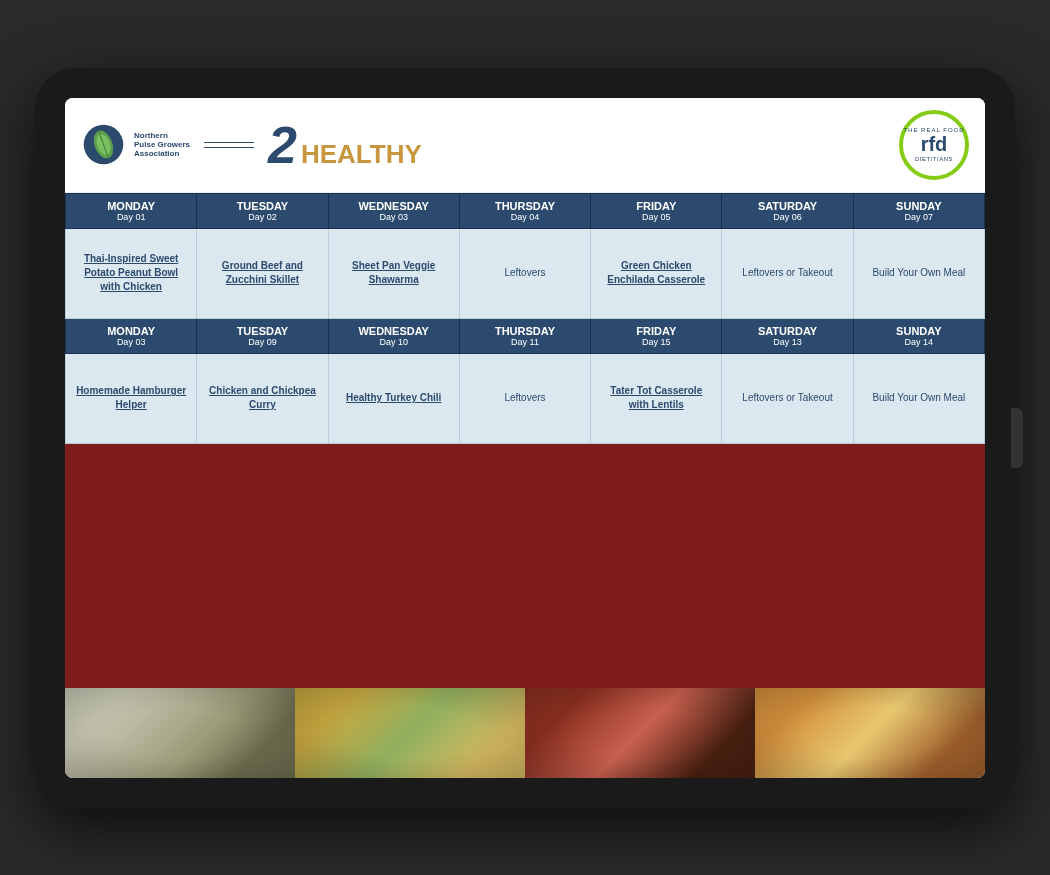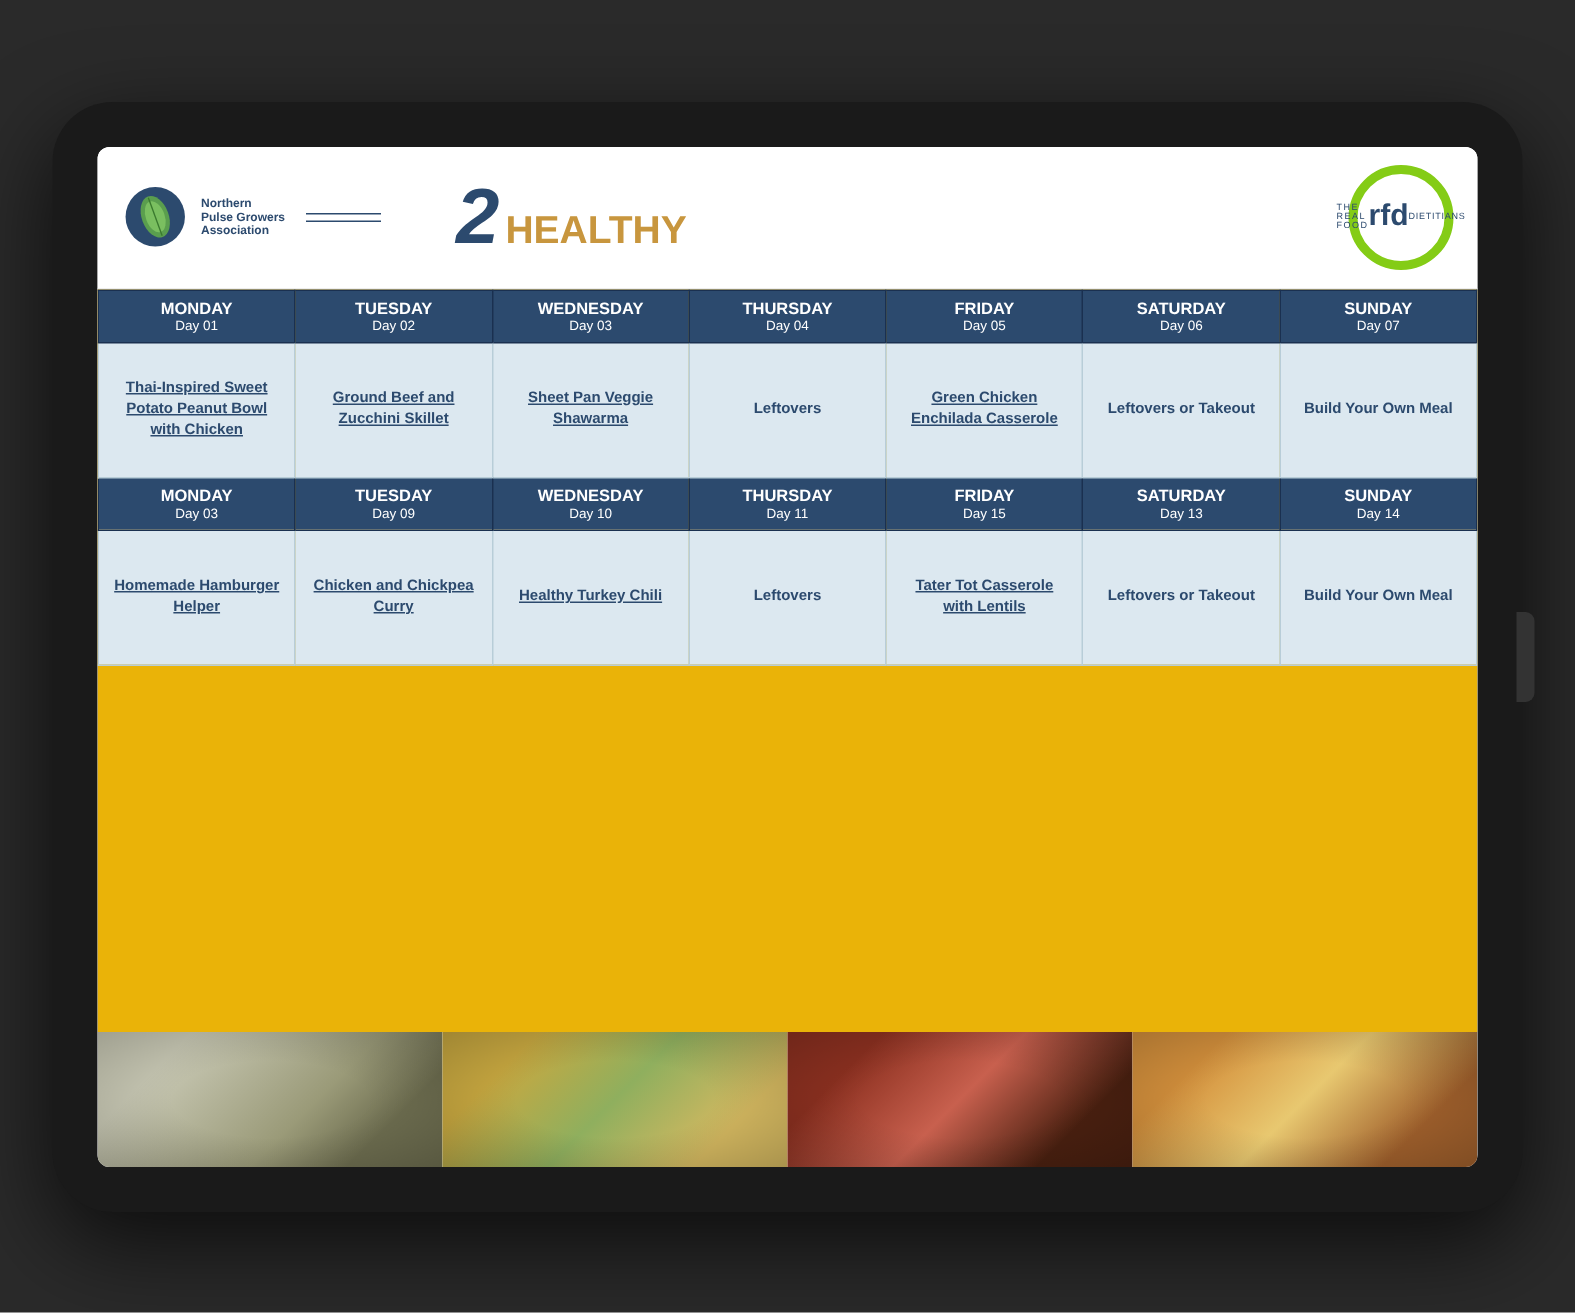--- a/index.html
+++ b/index.html
@@ -43,21 +43,20 @@
       display: flex;
       flex-direction: column;
     }
     
     .header {
       display: flex;
       align-items: center;
       padding: 12px 16px;
       background: white;
       border-bottom: 1px solid #eee;
-      gap: 36px;
     }
     .logo-section {
       display: flex;
       align-items: center;
       gap: 8px;
       flex-shrink: 0;
     }
     .logo-icon {
       width: 45px;
       height: 45px;
@@ -100,24 +99,24 @@
       font-weight: 400;
       margin-top: -2px;
     }
     .title-number {
       color: #c8963e;
       font-weight: 700;
     }
     .rfd-badge {
       width: 70px;
       height: 70px;
-      border: 6px solid #84cc16;
+      border: 4px solid #84cc16;
       border-radius: 50%;
       display: flex;
-      flex-direction: row;
+      flex-direction: column;
       align-items: center;
       justify-content: center;
       flex-shrink: 0;
     }
     .rfd-top-text {
       font-size: 6px;
       color: #2c4a6e;
       letter-spacing: 1px;
       text-transform: uppercase;
     }
@@ -178,21 +177,21 @@
     .info-box-link {
       font-size: 7px;
       color: #c8963e;
       text-decoration: underline;
       margin-top: 3px;
     }
     
     .calendar-section {
       flex: 1;
       overflow: auto;
-      background: #eab308;
+      background: #7f1d1d;
     }
     table.meal-table {
       width: 100%;
       border-collapse: collapse;
       table-layout: fixed;
     }
     .day-header {
       background: #2c4a6e;
       color: white;
       text-align: center;
@@ -221,21 +220,20 @@
       text-decoration: underline;
       font-weight: bold;
       font-size: 10px;
       line-height: 1.4;
       cursor: pointer;
     }
     .meal-cell .plain-text {
       color: #2c4a6e;
       font-size: 10px;
       line-height: 1.4;
-      font-weight: bold;
     }
     
     .bottom-photos {
       display: flex;
       height: 90px;
       overflow: hidden;
     }
     .bphoto-1 { background: linear-gradient(135deg, #c8c8b4 20%, #9a9a78 60%, #6e6e50 80%); flex: 1; }
     .bphoto-2 { background: linear-gradient(135deg, #c8a840 20%, #8faf5e 50%, #d4b860 80%); flex: 1; }
     .bphoto-3 { background: linear-gradient(135deg, #8c3020 20%, #c8604e 50%, #4a2010 80%); flex: 1; }

